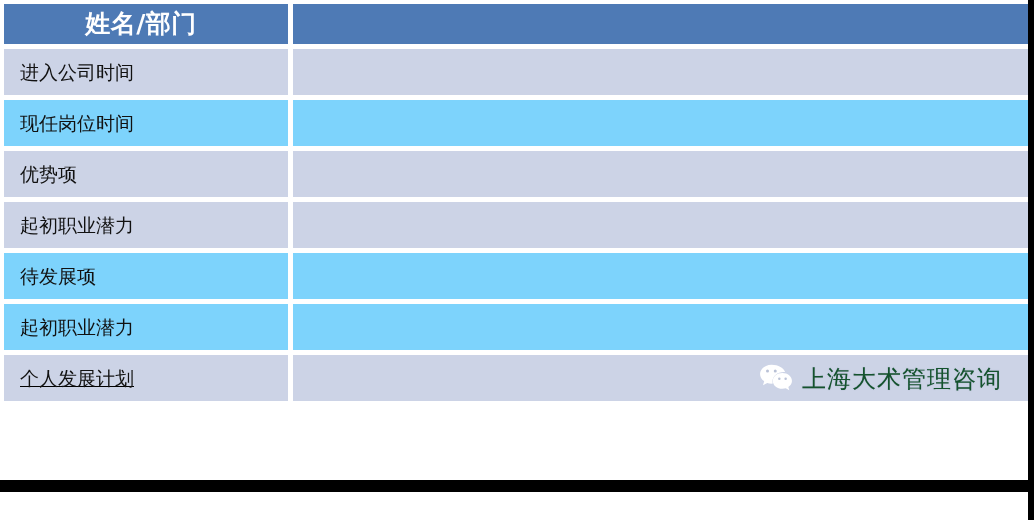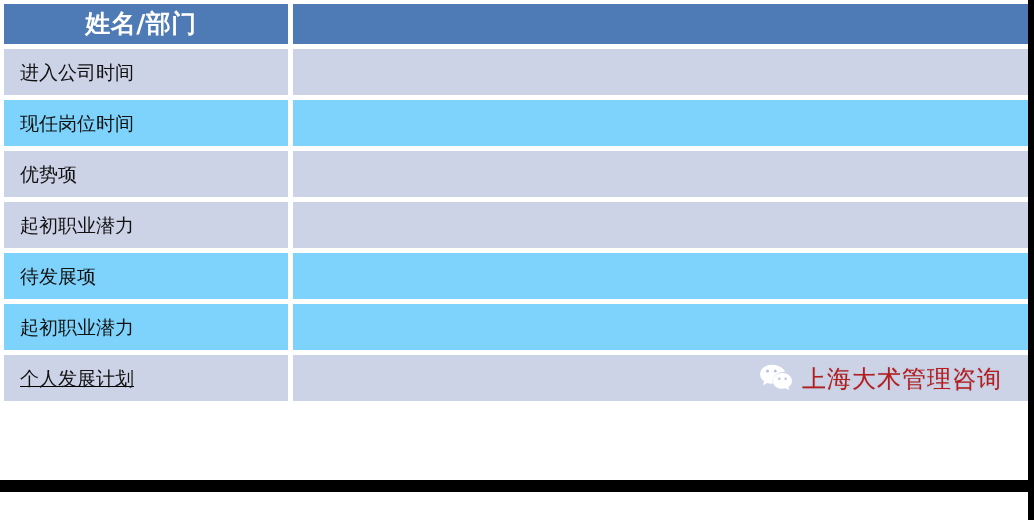--- a/index.html
+++ b/index.html
@@ -121,21 +121,21 @@
     gap: 9px;
     pointer-events: none;
   }
   .wm-icon {
     display: block;
     width: 34px;
     height: 29px;
     flex: 0 0 auto;
   }
   .wm-text {
-    color: #b91c1c;
+    color: #14532d;
     font-size: 24px;
     line-height: 1;
     letter-spacing: 1px;
     text-shadow: 0 0 1px rgba(120,132,160,0.55);
     white-space: nowrap;
   }
 </style>
 </head>
 <body>
 

